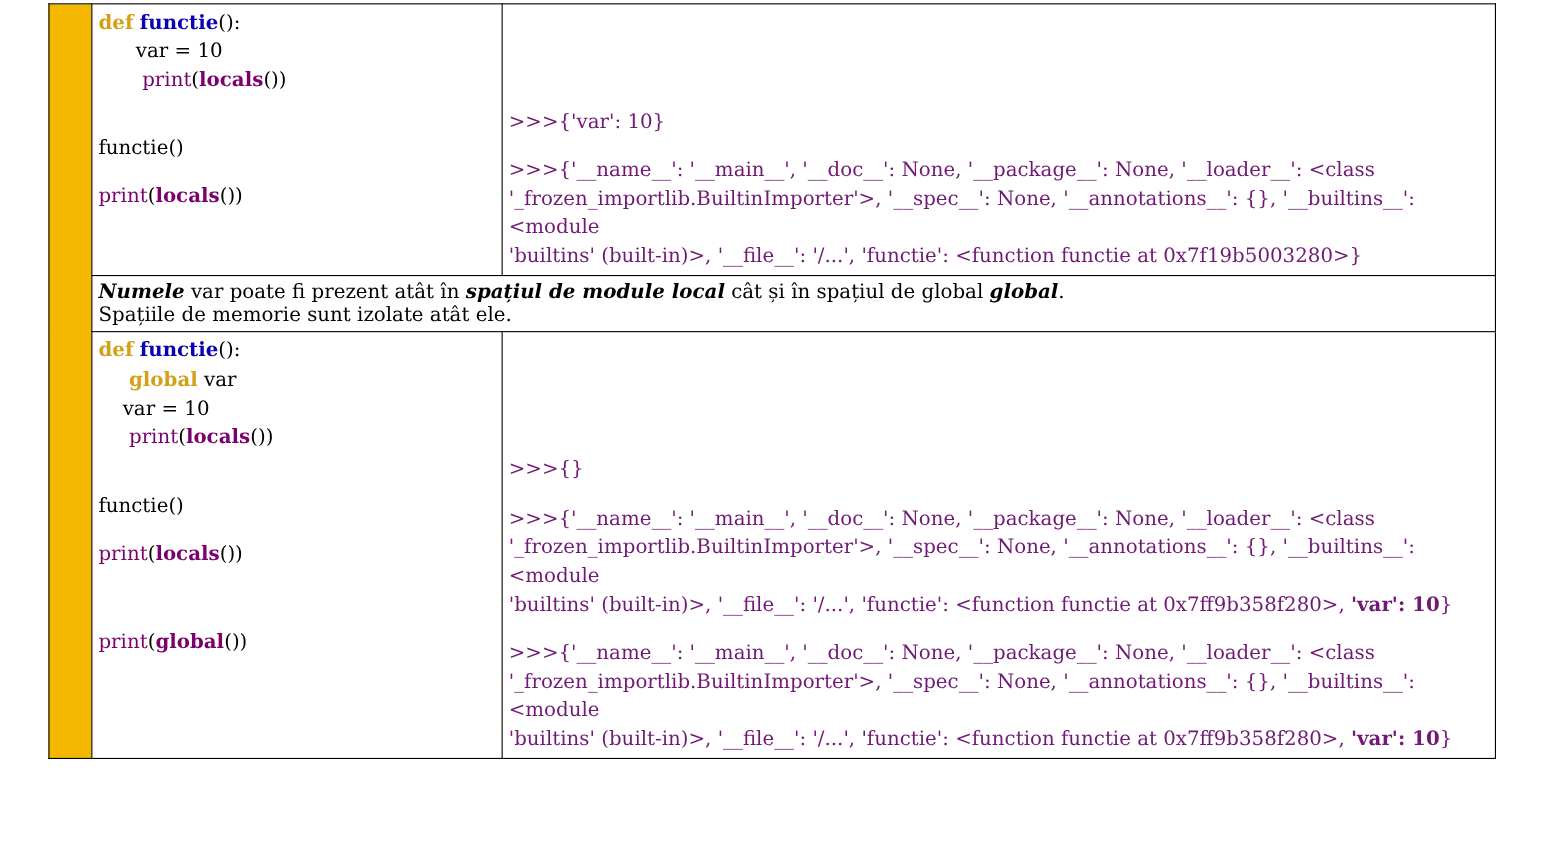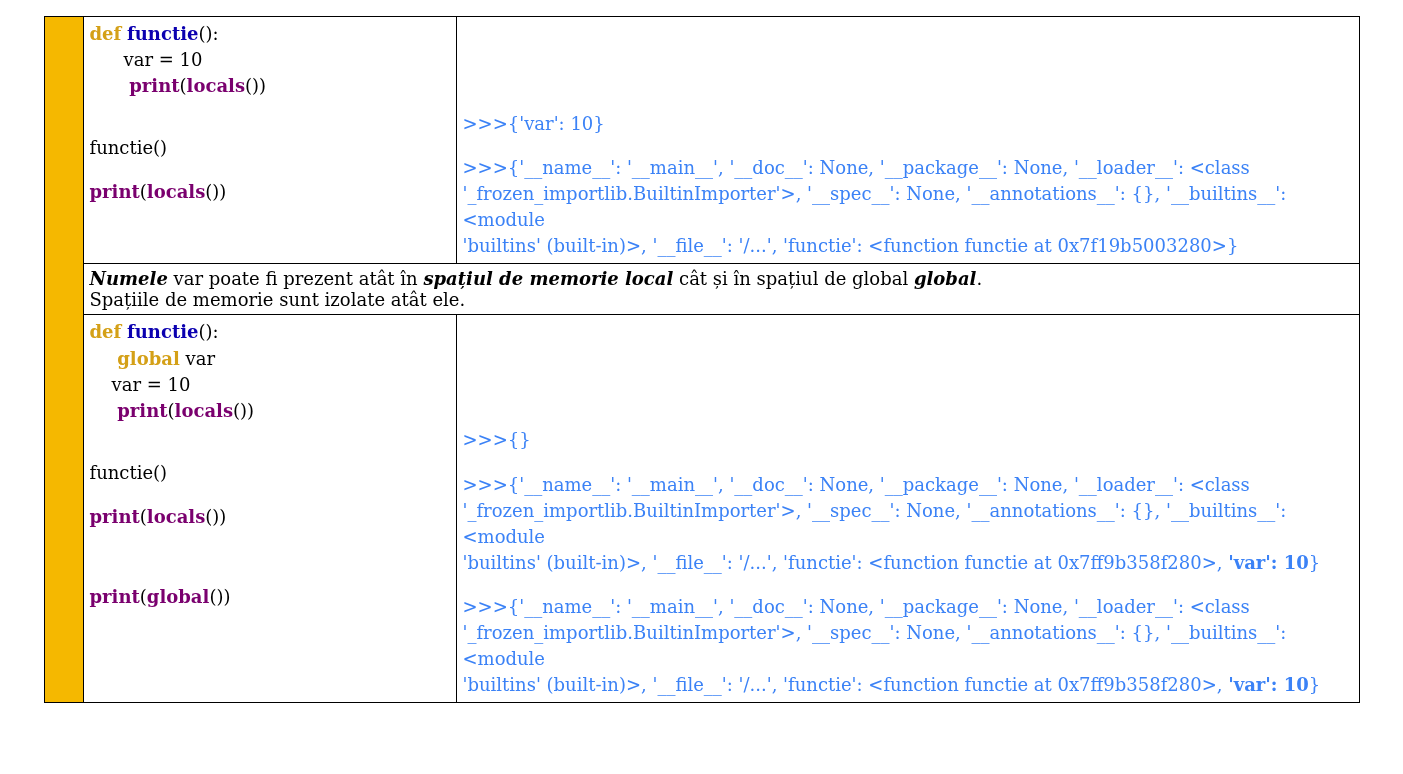--- a/index.html
+++ b/index.html
@@ -6,21 +6,21 @@
     margin: 0;
     padding: 0;
     font-family: "DejaVu Serif", Georgia, serif;
     font-size: 18px;
     background: #fff;
     color: #000;
   }
   table.outer {
     border-collapse: collapse;
     width: 1316px;
-    margin: 16px auto;
+    margin: 3px auto;
     table-layout: fixed;
   }
   table.outer > tbody > tr > td {
     border: 1px solid #000;
     vertical-align: top;
     padding: 4px 6px;
     word-wrap: break-word;
   }
   td.stripe {
     background: #f5b800;
@@ -30,25 +30,25 @@
   }
   td.codecol {
     width: 360px;
   }
   td.outcol {
     
   }
   .kw-def    { color: #d4a017; font-weight: bold; }
   .kw-global { color: #d4a017; font-weight: bold; }
   .fn-name   { color: #0b00b0; font-weight: bold; }
-  .py-print  { color: #7a006e; font-weight: bold; }
+  .py-print  { color: #7a006e; font-weight: normal; }
   .py-builtin{ color: #7a006e; font-weight: bold; }
   .indent1   { display:inline-block; width: 34px; }
   .indent2   { display:inline-block; width: 22px; }
-  .out       { color: #3b82f6; }
+  .out       { color: #701a75; }
   .out b     { font-weight: bold; }
   .codeblock { line-height: 1.45; }
   .sep       { height: 1em; }
   td.note b  { font-weight: bold; font-style: italic; }
 </style>
 </head>
 <body>
 
 <table class="outer">
 <tbody>
@@ -94,21 +94,21 @@
       <div>&gt;&gt;&gt;{'__name__': '__main__', '__doc__': None, '__package__': None, '__loader__': &lt;class</div>
       <div>'_frozen_importlib.BuiltinImporter'&gt;, '__spec__': None, '__annotations__': {}, '__builtins__': &lt;module</div>
       <div>'builtins' (built-in)&gt;, '__file__': '/...', 'functie': &lt;function functie at 0x7f19b5003280&gt;}</div>
     </div>
   </td>
 </tr>
 
 <tr>
   <td class="note" colspan="2">
     <div>
-      <b>Numele</b><span> var poate fi prezent atât în </span><b>spațiul de memorie local</b><span> cât și în spațiul de global </span><b>global</b><span>.</span>
+      <b>Numele</b><span> var poate fi prezent atât în </span><b>spațiul de module local</b><span> cât și în spațiul de global </span><b>global</b><span>.</span>
     </div>
     <div>Spațiile de memorie sunt izolate atât ele.</div>
   </td>
 </tr>
 
 <tr>
   <td class="codecol">
     <div class="codeblock">
       <div>
         <span class="kw-def">def</span>

